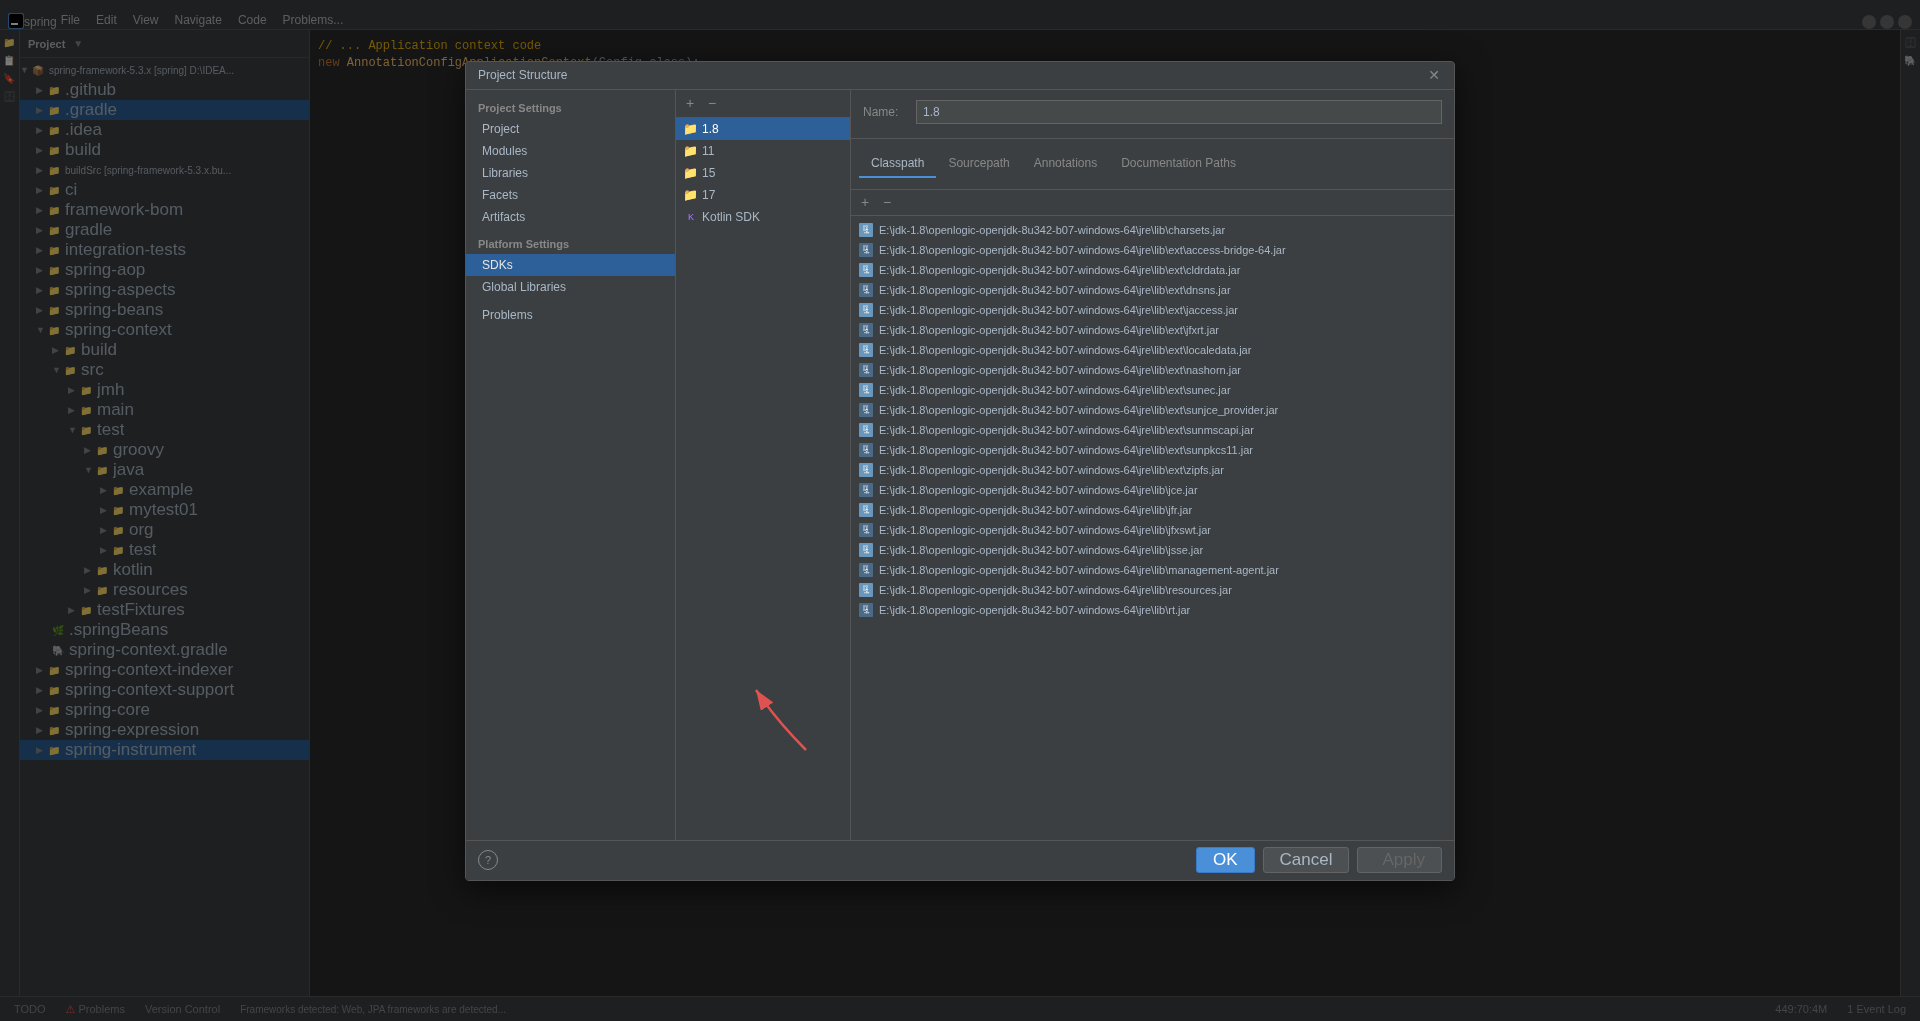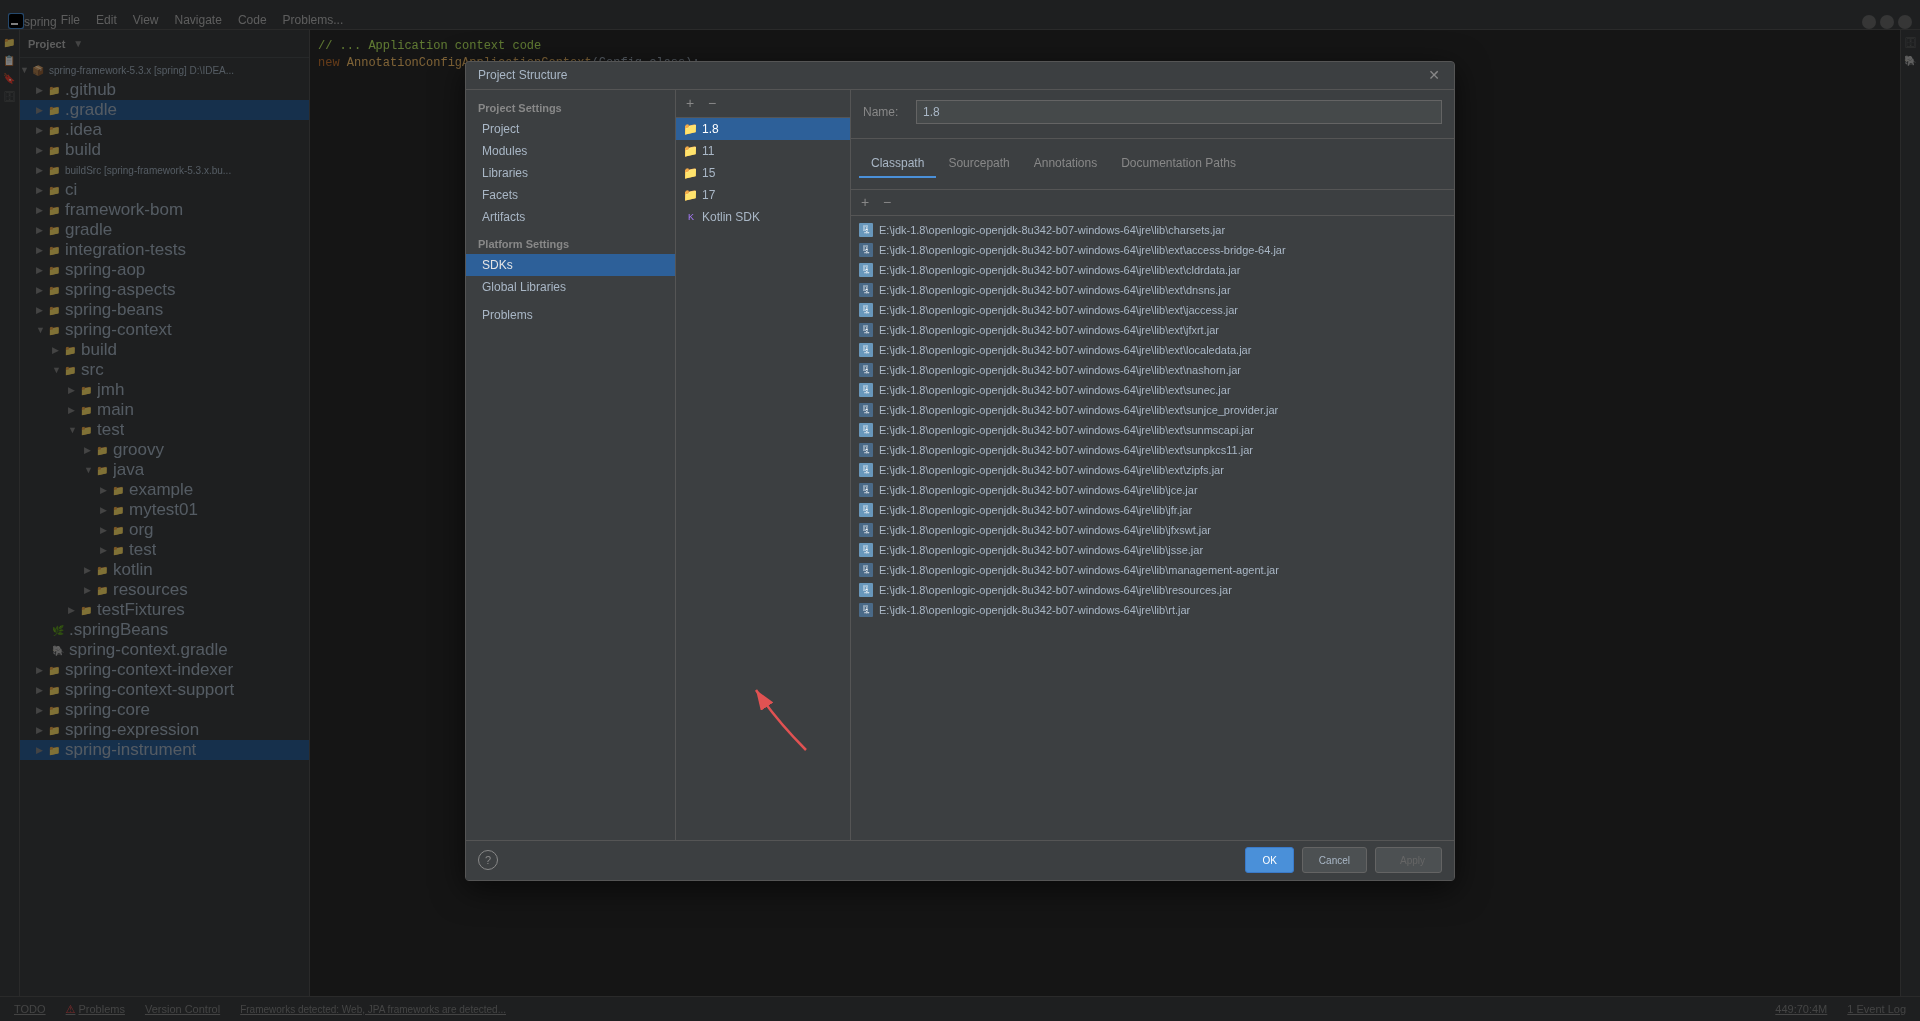--- a/index.html
+++ b/index.html
@@ -119,21 +119,21 @@
     .code-content {
       padding: 8px;
       font-family: "Consolas", "Courier New", monospace;
       font-size: 12px;
       color: #a9b7c6;
       line-height: 1.4;
     }
     .code-line { white-space: nowrap; }
     .code-keyword { color: #cc7832; }
     .code-class { color: #ffc66d; }
-    .code-comment { color: #bef264; }
+    .code-comment { color: #eab308; }
 
     
     .ide-right-icons {
       width: 20px;
       background: #3c3f41;
       border-left: 1px solid #555;
       display: flex;
       flex-direction: column;
       align-items: center;
       padding-top: 4px;
@@ -145,21 +145,21 @@
       height: 25px;
       background: #3c3f41;
       border-top: 1px solid #555;
       display: flex;
       align-items: center;
       padding: 0 8px;
       gap: 8px;
       font-size: 11px;
       color: #888;
     }
-    .bottom-item { cursor: pointer; padding: 2px 6px; border-radius: 2px; display: flex; align-items: center; gap: 3px; text-decoration: underline; }
+    .bottom-item { cursor: pointer; padding: 2px 6px; border-radius: 2px; display: flex; align-items: center; gap: 3px; }
 
     
     .dialog-overlay {
       position: absolute;
       top: 0; left: 0; right: 0; bottom: 0;
       background: rgba(0,0,0,0.5);
       display: flex;
       align-items: center;
       justify-content: center;
       z-index: 100;
@@ -377,21 +377,21 @@
       display: flex;
       align-items: center;
       justify-content: flex-end;
       padding: 0 12px;
       gap: 8px;
       background: #3c3f41;
     }
     .dialog-btn {
       height: 26px;
       padding: 0 16px;
-      font-size: 10px;
+      font-size: 17px;
       cursor: pointer;
       border-radius: 3px;
       border: 1px solid #646464;
       background: #4c5052;
       color: #a9b7c6;
     }
     .dialog-btn.primary {
       background: #4a90d9;
       border-color: #3a7ac9;
       color: white;

